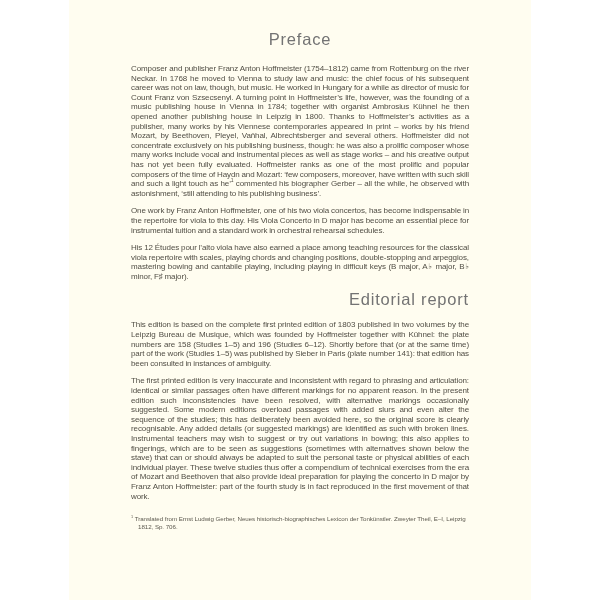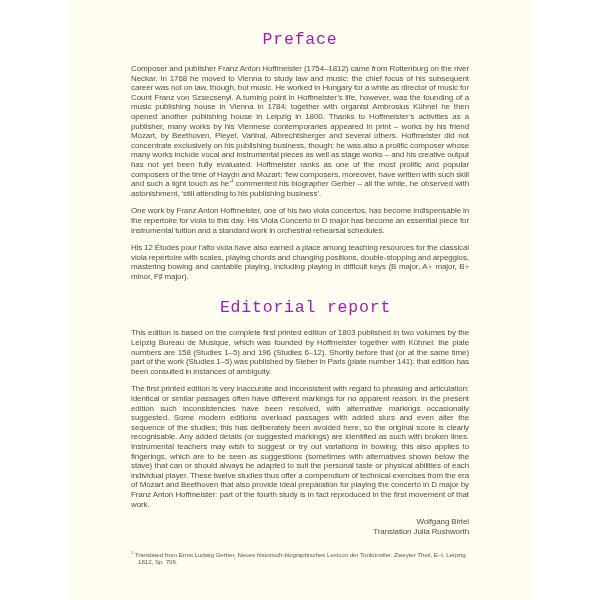--- a/index.html
+++ b/index.html
@@ -18,29 +18,28 @@
     box-sizing: border-box;
     padding: 30px 62px 0 62px;
     position: relative;
     overflow: hidden;
     color: #514e45;
   }
   h1.section-heading, h2.section-heading {
     font-size: 16.5px;
     font-weight: 400;
     letter-spacing: 0.8px;
-    color: #a21caf;
+    color: #737373;
     margin: 0 0 15px 0;
-    font-family: Liberation Mono, monospace;
   }
   h1.section-heading { text-align: center; }
   h2.section-heading {
-    text-align: center;
+    text-align: right;
     padding-left: 11px;
-    margin-top: 17px;
+    margin-top: 9px;
     margin-bottom: 11px;
   }
   p.body-par {
     font-size: 8px;
     line-height: 9.6px;
     letter-spacing: -0.1px;
     word-spacing: -0.3px;
     text-align: justify;
     margin: 0 0 8px 0;
   }
@@ -80,20 +79,16 @@
   <p class="body-par"><span>One work by Franz Anton Hoffmeister, one of his two viola concertos, has become indispensable in the repertoire for viola to this day. His Viola Concerto in D major has become an essential piece for instrumental tuition and a standard work in orchestral rehearsal schedules.</span></p>
 
   <p class="body-par"><span>His </span><span class="italic">12 Études pour l’alto viola</span><span> have also earned a place among teaching resources for the classical viola repertoire with scales, playing chords and changing positions, double-stopping and arpeggios, mastering bowing and </span><span class="italic">cantabile</span><span> playing, including playing in difficult keys (B major, A♭ major, B♭ minor, F♯ major).</span></p>
 
   <h2 class="section-heading">Editorial report</h2>
 
   <p class="body-par"><span>This edition is based on the complete first printed edition of 1803 published in two volumes by the Leipzig </span><span class="italic">Bureau de Musique</span><span>, which was founded by Hoffmeister together with Kühnel: the plate numbers are 158 (Studies 1–5) and 196 (Studies 6–12). Shortly before that (or at the same time) part of the work (Studies 1–5) was published by Sieber in Paris (plate number 141): that edition has been consulted in instances of ambiguity.</span></p>
 
   <p class="body-par"><span>The first printed edition is very inaccurate and inconsistent with regard to phrasing and articulation: identical or similar passages often have different markings for no apparent reason. In the present edition such inconsistencies have been resolved, with alternative markings occasionally suggested. Some modern editions overload passages with added slurs and even alter the sequence of the studies; this has deliberately been avoided here, so the original score is clearly recognisable. Any added details (or suggested markings) are identified as such with broken lines. Instrumental teachers may wish to suggest or try out variations in bowing; this also applies to fingerings, which are to be seen as suggestions (sometimes with alternatives shown below the stave) that can or should always be adapted to suit the personal taste or physical abilities of each individual player. These twelve studies thus offer a compendium of technical exercises from the era of Mozart and Beethoven that also provide ideal preparation for playing the concerto in D major by Franz Anton Hoffmeister: part of the fourth study is in fact reproduced in the first movement of that work.</span></p>
 
-  <div class="signature">
-    <div>Wolfgang Birtel</div>
-    <div>Translation Julia Rushworth</div>
-  </div>
 
   <div class="footnote"><sup>1</sup><span> Translated from Ernst Ludwig Gerber, </span><span class="italic">Neues historisch-biographisches Lexicon der Tonkünstler. Zweyter Theil</span><span>, E–I, Leipzig 1812, Sp. 706.</span></div>
 
 </div>
 
 </body></html>

